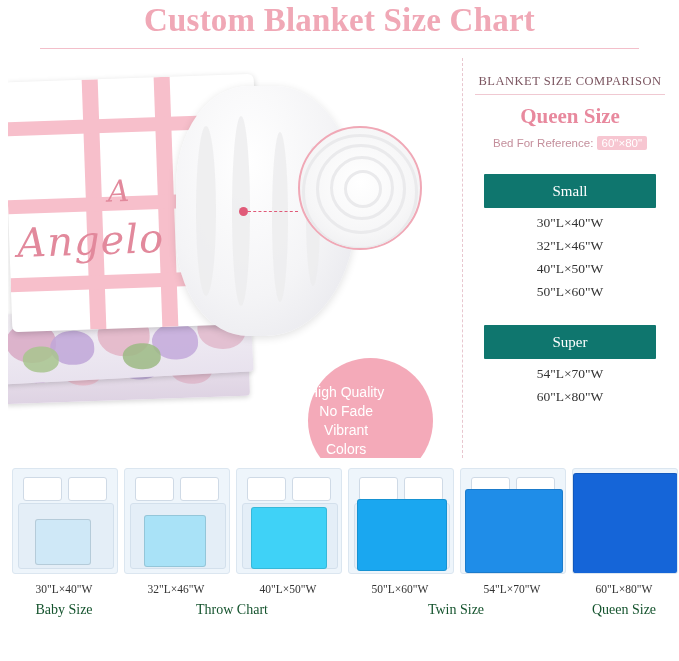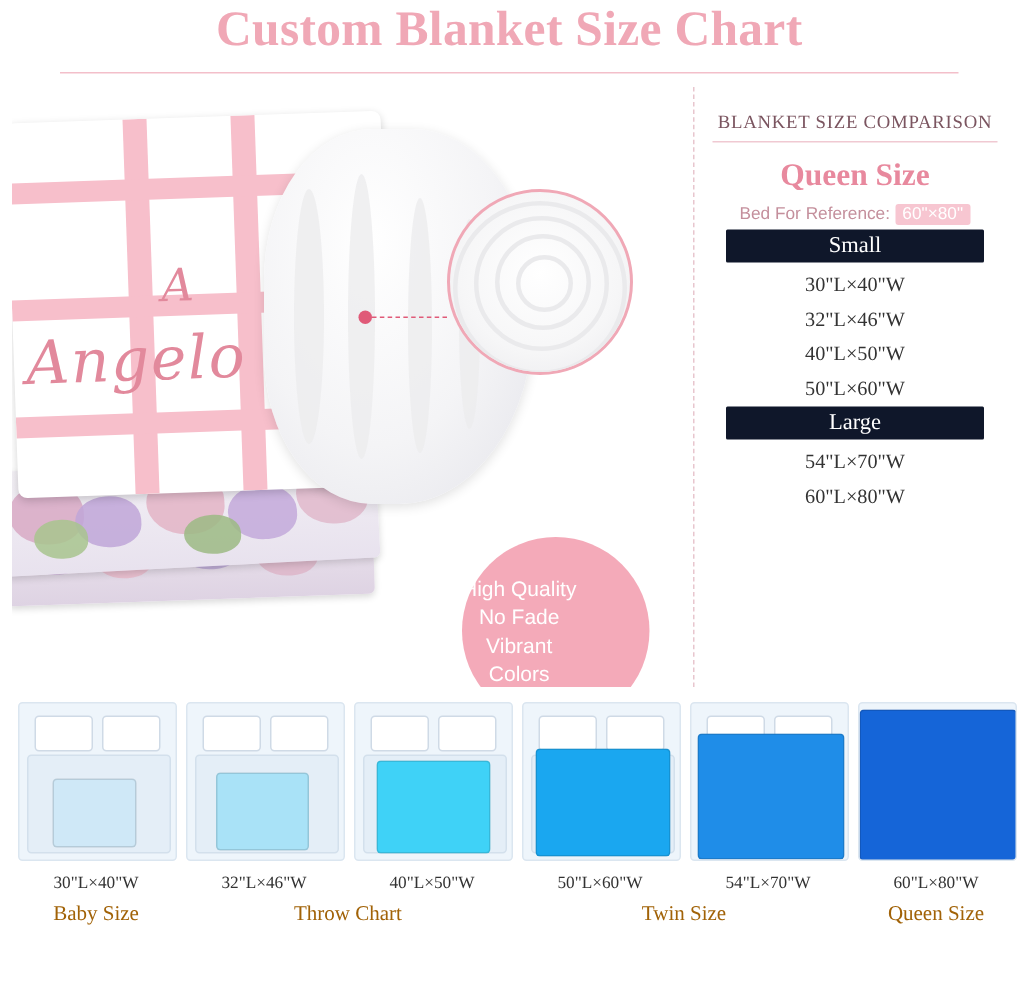--- a/index.html
+++ b/index.html
@@ -139,22 +139,22 @@
     font-weight:bold;font-size:21px;color:#e8899e;margin-top:9px;
   }
   .bedref{
     text-align:center;font-size:11.5px;color:#c48f9c;margin-top:8px;
   }
   .bedref .hl{
     background:#f7c6d1;color:#ffffff;padding:1px 5px;border-radius:2px;
     font-size:11.5px;
   }
   .band{
-    margin:4px auto 0 auto;width:172px;height:22px;
-    background:#0f172a;color:#ffffff;
+    margin:25px auto 0 auto;width:172px;height:34px;
+    background:#0f766e;color:#ffffff;
     display:flex;align-items:center;justify-content:center;
     font-size:15px;font-family:"Liberation Serif", serif;
     border-radius:1px;
   }
   .sz{
     text-align:center;font-size:13.5px;color:#333;margin-top:7px;
     font-family:"Liberation Serif", serif;
   }
 
   
@@ -183,21 +183,21 @@
   }
   .cover{
     position:absolute;border-radius:3px;
     border:1px solid rgba(0,0,0,0.12);
   }
   .bed-size{
     text-align:center;font-size:11.5px;color:#333;margin-top:9px;
     font-family:"Liberation Serif", serif;
   }
   .group-name{
-    position:absolute;text-align:center;font-size:14px;color:#a16207;
+    position:absolute;text-align:center;font-size:14px;color:#14532d;
     font-family:"Liberation Serif", serif;top:134px;
   }
 </style>
 </head>
 <body>
 
 <div class="title">Custom Blanket Size Chart</div>
 <div class="title-rule"></div>
 
 <div class="photo">
@@ -271,21 +271,21 @@
     <span class="hl">60"×80"</span>
   </div>
 
   <div class="band">Small</div>
   <div class="sz">30"L×40"W</div>
   <div class="sz">32"L×46"W</div>
 
   <div class="sz">40"L×50"W</div>
   <div class="sz">50"L×60"W</div>
 
-  <div class="band">Large</div>
+  <div class="band">Super</div>
   <div class="sz">54"L×70"W</div>
   <div class="sz">60"L×80"W</div>
 </div>
 
 <div class="beds">
 
   <div class="bed" style="left:12px;">
     <div class="bed-frame">
       <div class="pillow l"></div>
       <div class="pillow r"></div>

